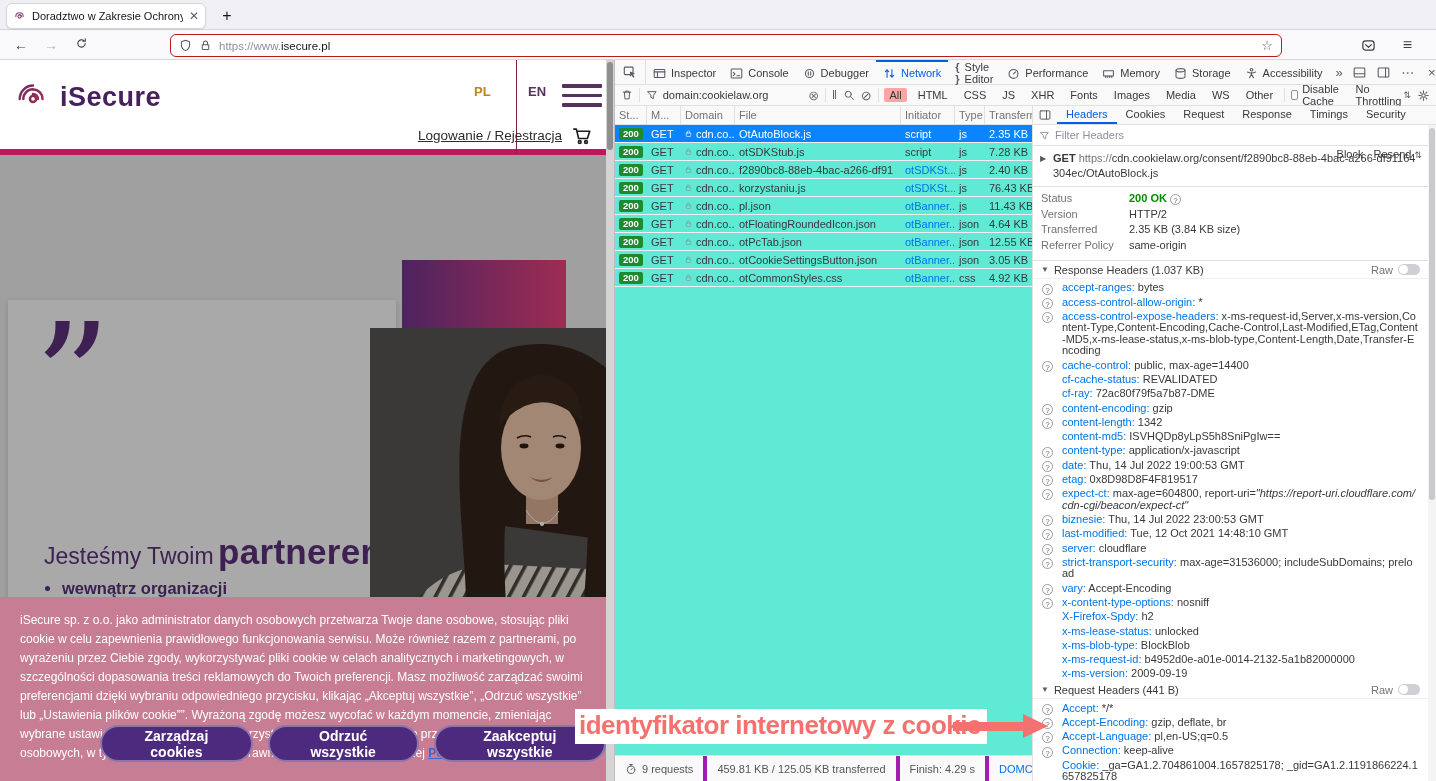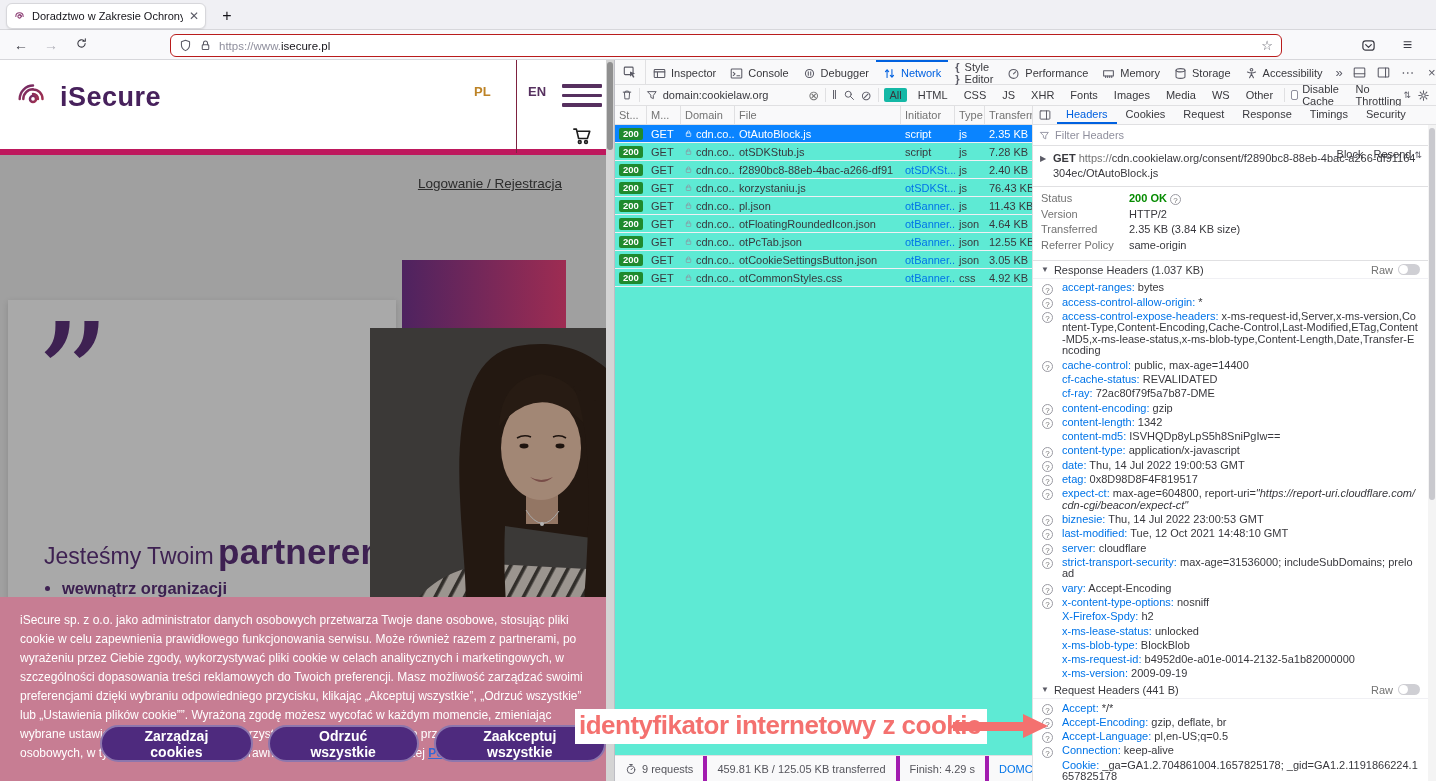--- a/index.html
+++ b/index.html
@@ -29,21 +29,21 @@
   #logo { position:absolute; left:14px; top:18px; display:flex; align-items:center; gap:8px; }
   #logo svg { width:38px; height:38px; }
   #logo-text { font-size:27px; font-weight:bold; color:#47215c; letter-spacing:.5px; }
   .lang { position:absolute; top:24px; font-size:13px; font-weight:bold; }
   #lang-pl { left:474px; color:#bd8326; }
   #lang-en { left:528px; color:#56305f; }
   #hdr-divider { position:absolute; left:516px; top:0; width:1px; height:93px; background:#7e2240; }
   #burger { position:absolute; left:562px; top:24px; width:40px; }
   #burger div { height:3.5px; background:#56305f; margin-bottom:6px; border-radius:1px; }
   #login-row { position:absolute; left:0; top:63px; width:100%; height:30px; }
-  #login-link { position:absolute; right:44px; top:5px; font-size:13.5px; color:#2c2c2c; text-decoration:underline;margin-top:48px; }
+  #login-link { position:absolute; right:44px; top:5px; font-size:13.5px; color:#2c2c2c; text-decoration:underline; }
   #cart { position:absolute; right:14px; top:3px; width:20px; height:20px; color:#1e1e1e; }
 
   #hero { position:absolute; left:0; top:97px; width:100%; height:500px; }
   #hero-card { position:absolute; left:8px; top:143px; width:388px; height:357px; background:#a9a9a9; box-shadow:0 2px 6px rgba(0,0,0,.15); }
   #quote { position:absolute; left:26px; top:18px; font-family:"DejaVu Serif",serif; font-size:150px; line-height:.8; color:#3e2152; }
   #grad-rect { position:absolute; left:402px; top:103px; width:164px; height:68px; background:linear-gradient(90deg,#4e2360,#9e2c52); }
   #photo { position:absolute; left:370px; top:171px; width:236px; height:329px; }
   #headline { position:absolute; left:36px; top:232px; white-space:nowrap; color:#3e2152; }
   #headline .pre { font-size:23px; }
   #headline .emph { font-size:35px; font-weight:bold; letter-spacing:.3px; }
@@ -76,21 +76,21 @@
   #dt-tabs-right .tbtn { width:22px; height:20px; display:flex; align-items:center; justify-content:center; color:#5b5b66; font-size:13px; }
   #dt-tabs-right .ic { width:13px; height:13px; }
 
   #dt-toolbar { position:absolute; left:0; top:25px; width:100%; height:21px; background:#f9f9fa; border-bottom:1px solid #e0e0e2; display:flex; align-items:center; gap:6px; padding:0 6px; color:#38383d; }
   #dt-toolbar .ic { width:12px; height:12px; color:#5b5b66; flex:none; }
   .tb-sep { width:1px; height:14px; background:#e0e0e2; }
   #net-filter { display:flex; align-items:center; gap:5px; width:228px; color:#38383d; }
   #net-filter .ph { font-size:11px; }
   .tb-glyph { font-size:12px; color:#5b5b66; line-height:1; }
   .cat { padding:1px 5px; border-radius:2px; color:#38383d; }
-  .cat.active { background:#14b8a6; }
+  .cat.active { background:#fca5a5; }
   #disable-cache { display:flex; align-items:center; gap:4px; }
   #disable-cache .cb { width:10px; height:10px; border:1px solid #8f8f9d; border-radius:2px; background:#fff; }
   #throttle { display:flex; align-items:center; gap:2px; }
 
   #net { position:absolute; left:0; top:46px; width:417px; bottom:0; }
   #net-cols { position:absolute; left:0; top:0; width:100%; height:19px; background:#f9f9fa; border-bottom:1px solid #e0e0e2; display:flex; color:#737373; }
   #net-cols div { padding:3px 4px; border-right:1px solid #e0e0e2; overflow:hidden; white-space:nowrap; }
   .c-st{width:32px;flex:none}.c-m{width:34px;flex:none}.c-dom{width:54px;flex:none}.c-file{width:166px;flex:none}.c-init{width:54px;flex:none}.c-ty{width:30px;flex:none}.c-tr{width:58px;flex:none}.c-sz{flex:1}
   #net-rows { position:absolute; left:0; top:19px; width:100%; bottom:10px; overflow:hidden; background:#5eead4; }
   .nrow { display:flex; height:18px; align-items:center; border-bottom:1px solid #f0f0f4; }

